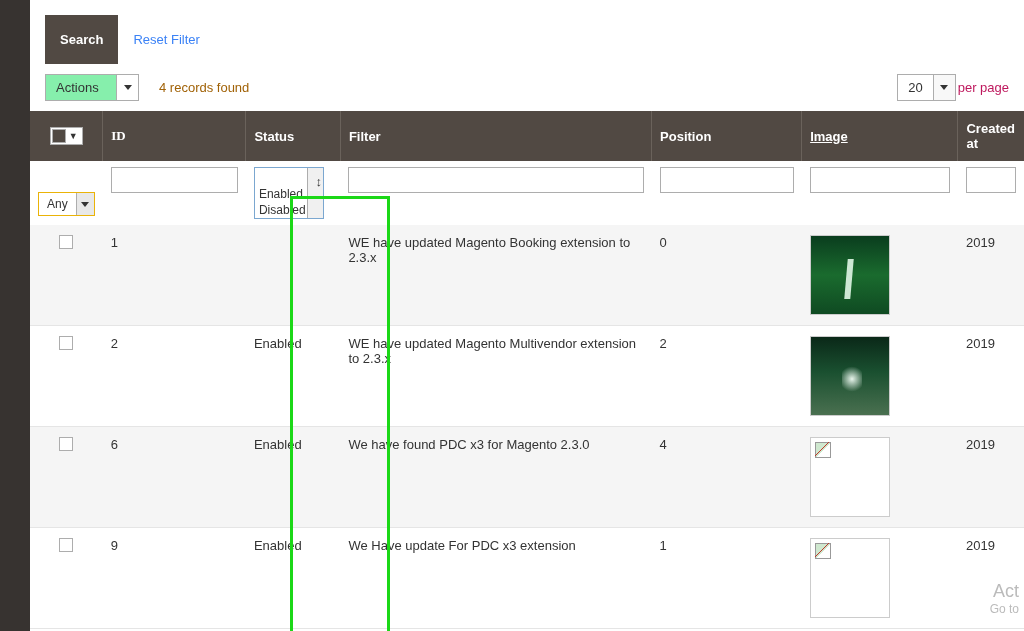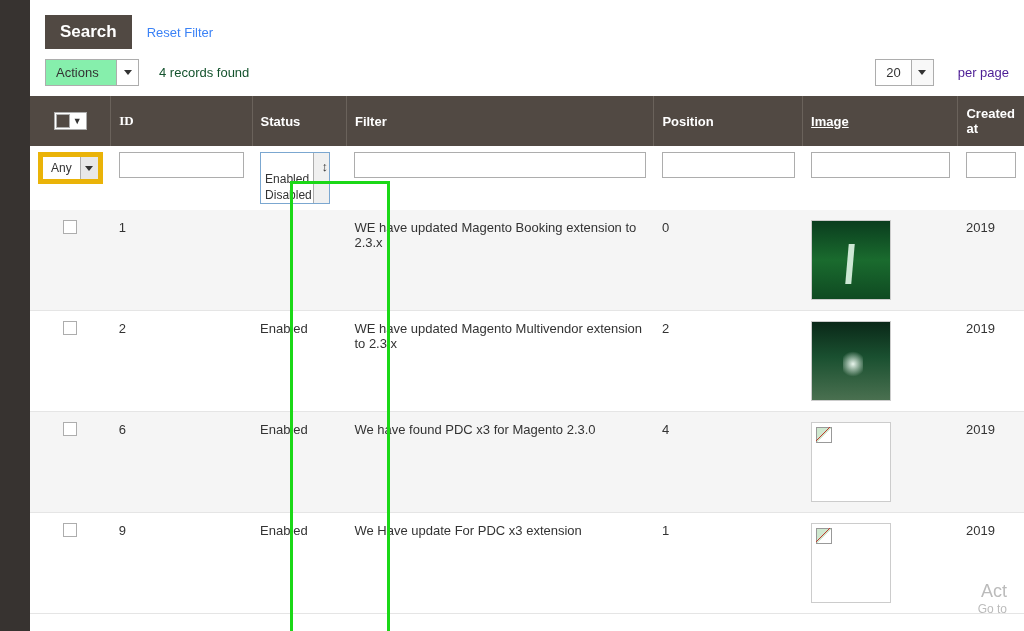--- a/index.html
+++ b/index.html
@@ -1,49 +1,49 @@
 <!DOCTYPE html>
 <html><head>
 <meta charset="utf-8">
 <style>
 * { box-sizing: border-box; margin: 0; padding: 0; }
 body { font-family: 'Helvetica Neue', Arial, sans-serif; font-size: 13px; color: #333; background: #f5f5f5; overflow: hidden; width: 1024px; height: 631px; position: relative; }
 .page { display: flex; height: 631px; }
 .sidebar { width: 30px; background: #373330; flex-shrink: 0; }
 .content { flex: 1; background: #fff; padding: 0; position: relative; }
 .toolbar { display: flex; align-items: center; padding: 15px 15px 10px; gap: 15px; }
-.btn-search { background: #514943; color: #fff; border: none; padding: 7px 15px; font-size: 17px; cursor: pointer; font-weight: 600; }
+.btn-search { background: #514943; color: #fff; border: none; padding: 17px 15px; font-size: 13px; cursor: pointer; font-weight: 600; }
 .link-reset { color: #3b82f6; font-size: 13px; cursor: pointer; }
 .secondbar { display: flex; align-items: center; padding: 0 15px 10px; gap: 20px; }
 .actions-wrap { display: flex; border: 1px solid #adadad; background: #86efac; }
 .actions-label { padding: 5px 10px; font-size: 13px; min-width: 70px; }
 .actions-caret { width: 22px; border-left: 1px solid #adadad; display: flex; align-items: center; justify-content: center; background: #fff; cursor: pointer; }
 .caret-down { width: 0; height: 0; border-left: 4px solid transparent; border-right: 4px solid transparent; border-top: 5px solid #333; }
-.records { color: #14532d; font-size: 13px; }
-.pager { margin-left: auto; display: flex; align-items: center; gap: 24px; }
+.records { color: #a16207; font-size: 13px; }
+.pager { margin-left: auto; display: flex; align-items: center; gap: 2px; }
 .pagesize { display: flex; border: 1px solid #adadad; }
 .pagesize-val { padding: 5px 10px; min-width: 30px; text-align: center; }
 .pagesize-caret { width: 22px; border-left: 1px solid #adadad; background: #f8f8f8; display: flex; align-items: center; justify-content: center; cursor: pointer; }
-.perpage { color: #4c1d95; }
+.perpage { color: #be185d; }
 .grid-wrap { padding: 0 0 0 0; position: relative; }
 table { width: 100%; border-collapse: collapse; }
 thead th { background: #514943; color: #fff; font-weight: 600; text-align: left; padding: 10px 8px; font-size: 13px; border-right: 1px solid #6a625b; }
 thead th:last-child { border-right: none; }
 .col-select { width: 60px; text-align: center; }
 .col-id { width: 150px; font-family: Liberation Serif, serif; }
 .col-status { width: 95px; }
 .col-title { width: 325px; }
 .col-position { width: 155px; }
 .col-image { width: 160px; text-decoration: underline; }
 .col-created { width: 60px; }
 .head-check { display: inline-flex; align-items: center; border: 1px solid #adadad; background: #fff; padding: 1px; }
 .head-check .cb { width: 14px; height: 14px; background: #514943; border: 1px solid #adadad; }
 .head-check .caret { padding: 0 3px; color: #333; font-size: 9px; }
 .filter-row td { padding: 6px 8px; background: #fff; vertical-align: top; }
-.filter-select { display: inline-flex; border: 5px solid #eab308; background: #fff; }
+.filter-select { display: inline-flex; border: 1px solid #eab308; background: #fff; margin-top: 25px; }
 .filter-select .val { padding: 4px 8px; font-size: 12px; min-width: 28px; }
 .filter-select .caret { width: 18px; border-left: 1px solid #adadad; background: #e8e8e8; display: flex; align-items: center; justify-content: center; cursor: pointer; }
 .filter-input { width: 100%; border: 1px solid #adadad; padding: 5px 6px; font-size: 12px; height: 26px; }
 .status-dropdown { position: relative; border: 1px solid #7ba7d0; background: #fff; width: 70px; }
 .status-dropdown .arrow-area { position: absolute; right: 0; top: 0; bottom: 0; width: 16px; border-left: 1px solid #adadad; background: #f0f0f0; display: flex; flex-direction: column; align-items: center; justify-content: center; }
 .status-dropdown .blank-row { height: 18px; border-bottom: 1px dotted transparent; }
 .status-dropdown .opt { padding: 1px 4px; font-size: 12px; color: #333; cursor: pointer; }
 .cursor-icon { position: absolute; right: 1px; top: 6px; font-size: 13px; pointer-events: none; }
 tbody tr.data-row td { padding: 10px 8px; vertical-align: top; border-bottom: 1px solid #e5e5e5; }
 tbody tr.data-row:nth-child(odd) td { background: #fff; }
@@ -51,21 +51,21 @@
 .row-check { width: 14px; height: 14px; border: 1px solid #adadad; display: inline-block; background: #fff; cursor: pointer; }
 .thumb { width: 80px; height: 80px; border: 1px solid #ccc; background: #eee; position: relative; overflow: hidden; }
 .thumb-green1 { background: linear-gradient(to bottom, #0a3d1e 0%, #1a6b2e 50%, #0f4a22 100%); }
 .thumb-green1::after { content: ''; position: absolute; left: 45%; top: 30%; width: 6px; height: 40px; background: #cde8d4; transform: skewX(-5deg); }
 .thumb-green2 { background: linear-gradient(to bottom, #0a2818 0%, #1a5030 45%, #4a7050 100%); }
 .thumb-green2::after { content: ''; position: absolute; left: 40%; top: 35%; width: 20px; height: 30px; background: radial-gradient(circle, #e8f5ec 0%, transparent 70%); }
 .thumb-broken { background: #fff; }
 .thumb-broken::before { content: ''; position: absolute; left: 4px; top: 4px; width: 14px; height: 14px; border: 1px solid #999; background: linear-gradient(135deg, #cfe8cf 0%, #cfe8cf 50%, #fff 50%); }
 .thumb-broken::after { content: ''; position: absolute; left: 4px; top: 4px; width: 14px; height: 14px; background: linear-gradient(to bottom right, transparent 48%, #c0392b 48%, #c0392b 52%, transparent 52%); }
 .highlight-box { position: absolute; left: 260px; top: 85px; width: 100px; height: 512px; border: 3px solid #1bd817; pointer-events: none; z-index: 5; }
-.activate-hint { position: absolute; right: 12px; bottom: 15px; text-align: right; color: #bbb; padding-right: 5px; }
+.activate-hint { position: absolute; right: 0; bottom: 15px; text-align: right; color: #bbb; padding-right: 5px; }
 .activate-hint .t1 { font-size: 18px; }
 .activate-hint .t2 { font-size: 12px; }
 </style>
 </head>
 <body>
 
 <div class="page">
   <div class="sidebar"></div>
   <div class="content">
 

